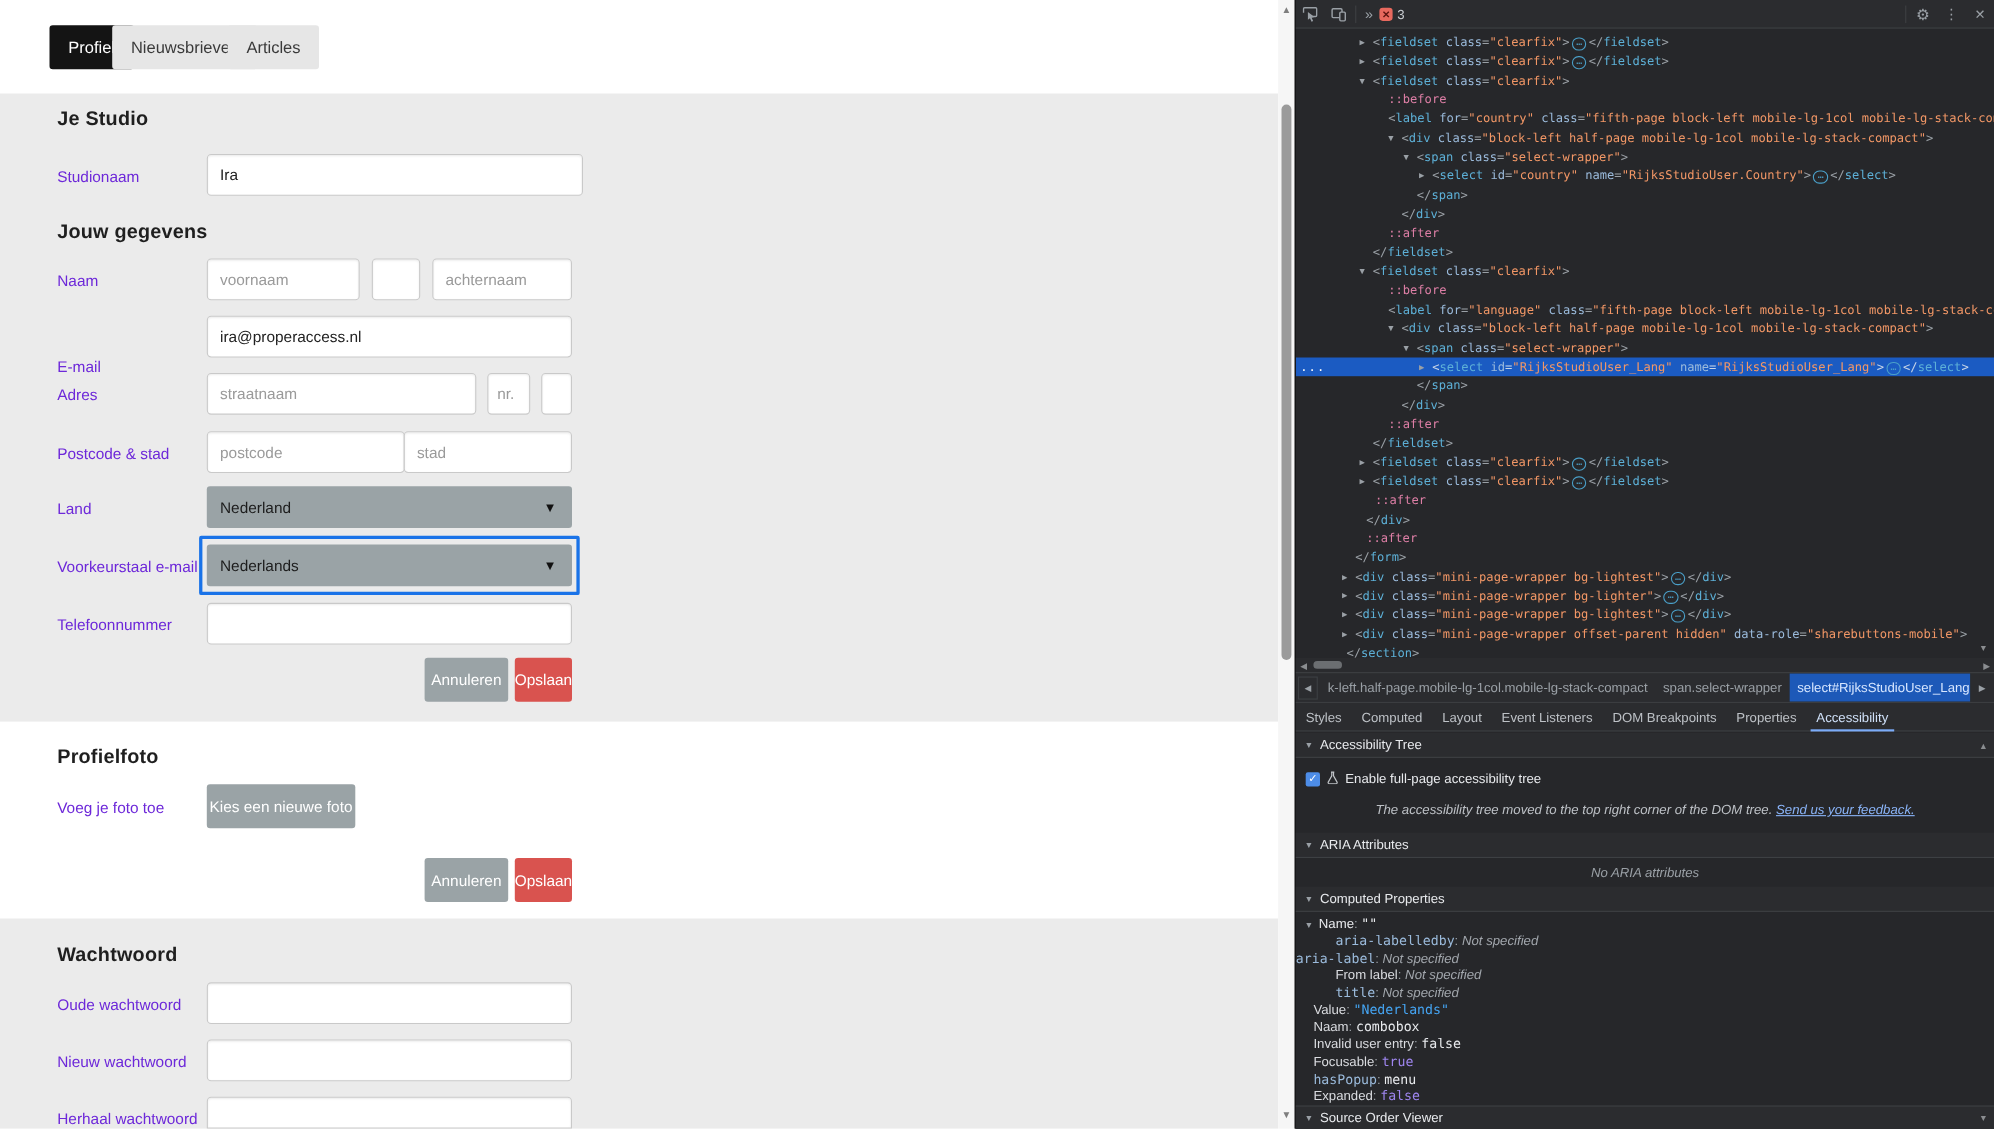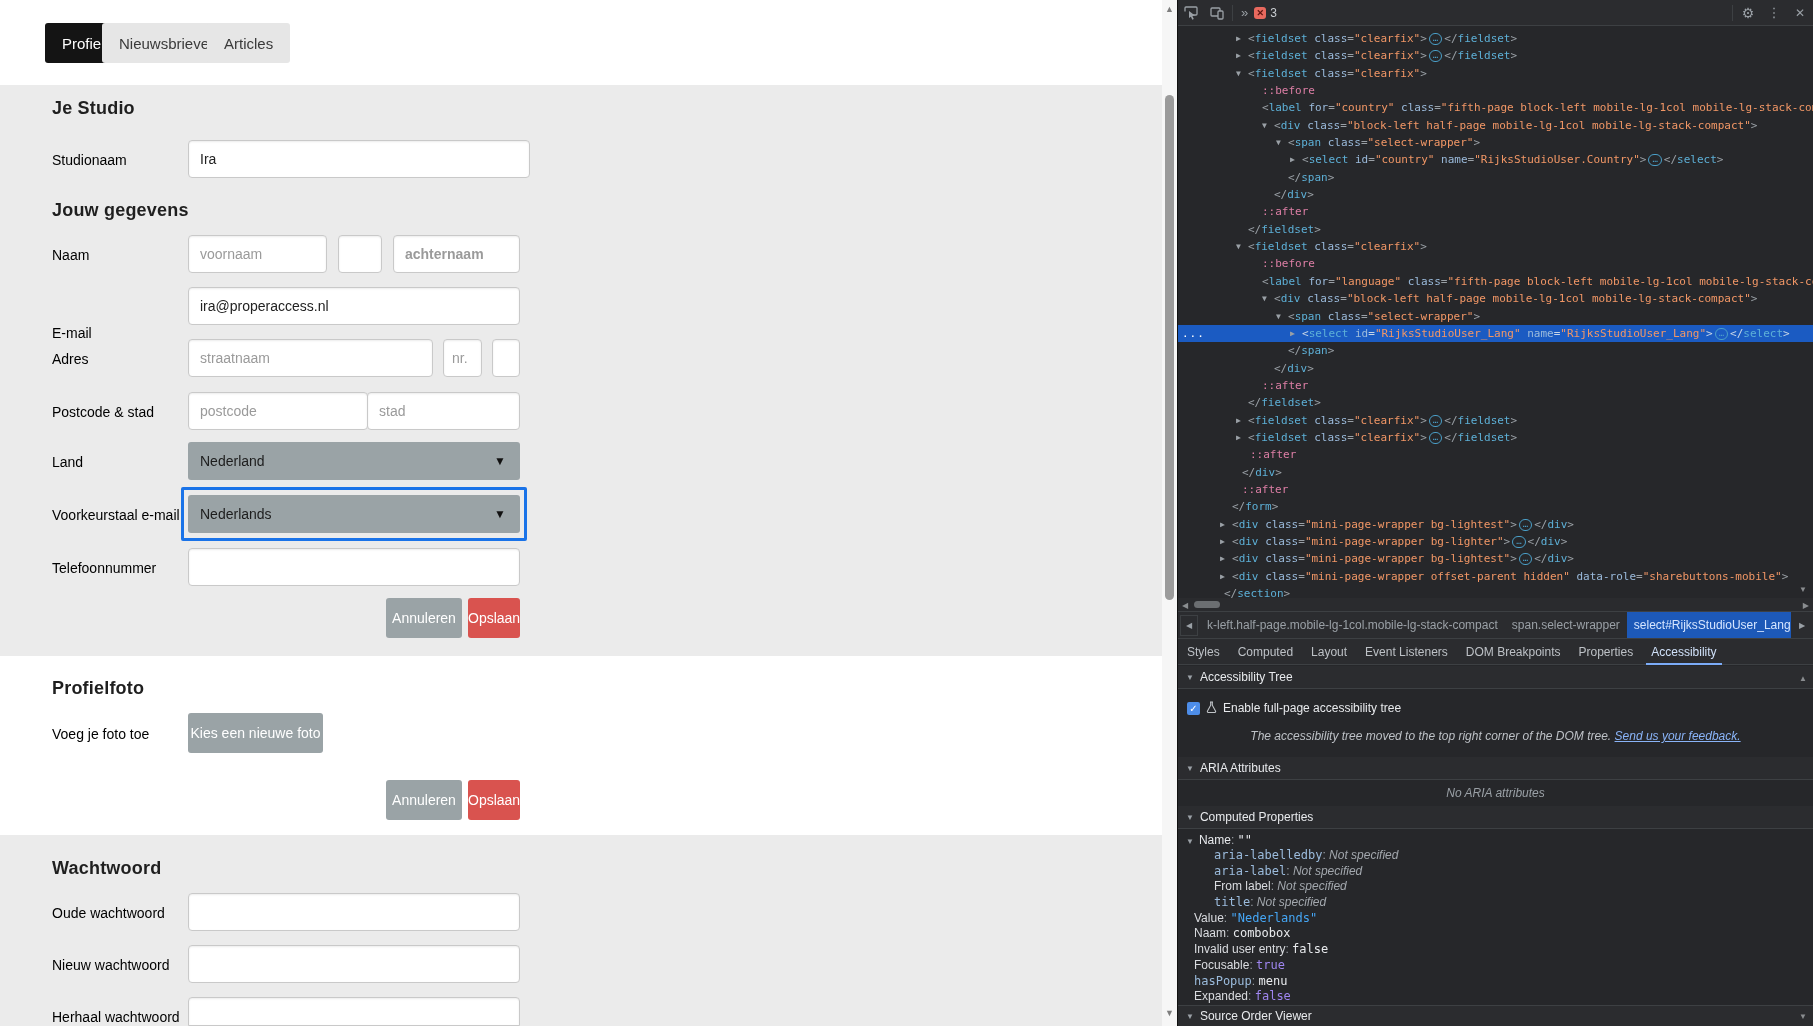--- a/index.html
+++ b/index.html
@@ -7,21 +7,21 @@
     font-family:"Liberation Sans", sans-serif; }
   .abs { position:absolute; }
 
   
   .page { position:absolute; left:0; top:0; width:1162px; height:1026px; background:#fff; }
   .ptab { position:absolute; top:23px; height:40px; border-radius:3px; background:#e6e6e6;
     color:#3a3a3a; font-size:15px; display:flex; align-items:center; padding:0 17px; cursor:pointer; }
   .ptab.active { background:#141414; color:#fff; }
   .gray-panel { position:absolute; left:0; width:100%; background:#ebebeb; }
   .h2 { position:absolute; left:52px; font-size:18px; font-weight:bold; color:#1f1f1f; letter-spacing:.2px; }
-  .flabel { position:absolute; left:52px; font-size:14px; color:#000000; }
+  .flabel { position:absolute; left:52px; font-size:14px; color:#6d28d9; }
   .tin { position:absolute; height:38px; background:#fff; border:1px solid #c9c9c9; border-radius:4px;
     box-shadow:inset 0 1px 2px rgba(0,0,0,.08); font-size:14px; color:#222; padding:0 11px;
     font-family:"Liberation Sans", sans-serif; outline:none; }
   .tin::placeholder { color:#9a9a9a; opacity:1; }
   .sel { position:absolute; height:38px; background:#9aa3a6; border-radius:3px; color:#1d1d1d;
     font-size:14px; display:flex; align-items:center; padding:0 12px; cursor:pointer; }
   .sel .car { position:absolute; right:14px; color:#111; font-size:12px; }
   .hl-box { position:absolute; border:3px solid #1a73e8; border-radius:2px; }
   .btn { position:absolute; height:40px; border:none; border-radius:3px; color:#fff; font-size:14px;
     font-family:"Liberation Sans", sans-serif; cursor:pointer; }
@@ -130,21 +130,21 @@
   <div class="h2" style="top:98px;">Je Studio</div>
 
   <div class="flabel" style="top:152px;">Studionaam</div>
   <input class="tin abs" style="left: 188px; top: 140px; width: 342px;" value="Ira">
 
   <div class="h2" style="top:200px;">Jouw gegevens</div>
 
   <div class="flabel" style="top:247px;">Naam</div>
   <input class="tin abs" style="left: 188px; top: 235px; width: 139px;" placeholder="voornaam">
   <input class="tin abs" style="left: 338px; top: 235px; width: 44px;">
-  <input class="tin abs" style="left: 393px; top: 235px; width: 127px; font-weight: bold;" placeholder="achternaam">
+  <input class="tin abs" style="left: 393px; top: 235px; width: 127px;" placeholder="achternaam">
 
   <div class="flabel" style="top:299px;margin-top:26px;">E-mail</div>
   <input class="tin abs" style="left: 188px; top: 287px; width: 332px;" value="ira@properaccess.nl">
 
   <div class="flabel" style="top:351px;">Adres</div>
   <input class="tin abs" style="left: 188px; top: 339px; width: 245px;" placeholder="straatnaam">
   <input class="tin abs" style="left: 443px; top: 339px; width: 39px; padding: 0px 8px;" placeholder="nr.">
   <input class="tin abs" style="left: 492px; top: 339px; width: 28px; padding: 0px 6px;">
 
   <div class="flabel" style="top:404px;">Postcode &amp; stad</div>
@@ -309,21 +309,21 @@
     <div class="noaria">No ARIA attributes</div>
     <div class="sechead">
       <span class="tri">▼</span>
       <span>Computed Properties</span>
     </div>
     <div class="namerow">
       <span class="tri">▼</span><span>Name</span><span class="tk-p">: </span><span class="pv-plain">""</span>
     </div>
     <div id="a11y-props">
         <div class="prow" style="padding-left: 36px;"><span class="pn-mono">aria-labelledby</span><span class="tk-p">: </span><span class="pv-notspec">Not specified</span></div>
-        <div class="prow" style="padding-left: 36px;"><span class="pn-mono">aria-label</span><span class="tk-p">: </span><span class="pv-notspec">Not specified</span></div>
+        <div class="prow" style=""><span class="pn-mono">aria-label</span><span class="tk-p">: </span><span class="pv-notspec">Not specified</span></div>
         <div class="prow" style="padding-left: 36px;"><span class="pn-sans">From label</span><span class="tk-p">: </span><span class="pv-notspec">Not specified</span></div>
         <div class="prow" style="padding-left: 36px;"><span class="pn-mono">title</span><span class="tk-p">: </span><span class="pv-notspec">Not specified</span></div>
         <div class="prow" style="padding-left: 16px;"><span class="pn-sans">Value</span><span class="tk-p">: </span><span class="pv-string">"Nederlands"</span></div>
         <div class="prow" style="padding-left: 16px;"><span class="pn-sans">Naam</span><span class="tk-p">: </span><span class="pv-plain">combobox</span></div>
         <div class="prow" style="padding-left: 16px;"><span class="pn-sans">Invalid user entry</span><span class="tk-p">: </span><span class="pv-plain">false</span></div>
         <div class="prow" style="padding-left: 16px;"><span class="pn-sans">Focusable</span><span class="tk-p">: </span><span class="pv-keyword">true</span></div>
         <div class="prow" style="padding-left: 16px;"><span class="pn-mono">hasPopup</span><span class="tk-p">: </span><span class="pv-plain">menu</span></div>
         <div class="prow" style="padding-left: 16px;"><span class="pn-sans">Expanded</span><span class="tk-p">: </span><span class="pv-keyword">false</span></div>
       </div>
     <div class="sechead" style="border-top:1px solid #3d4043;">

